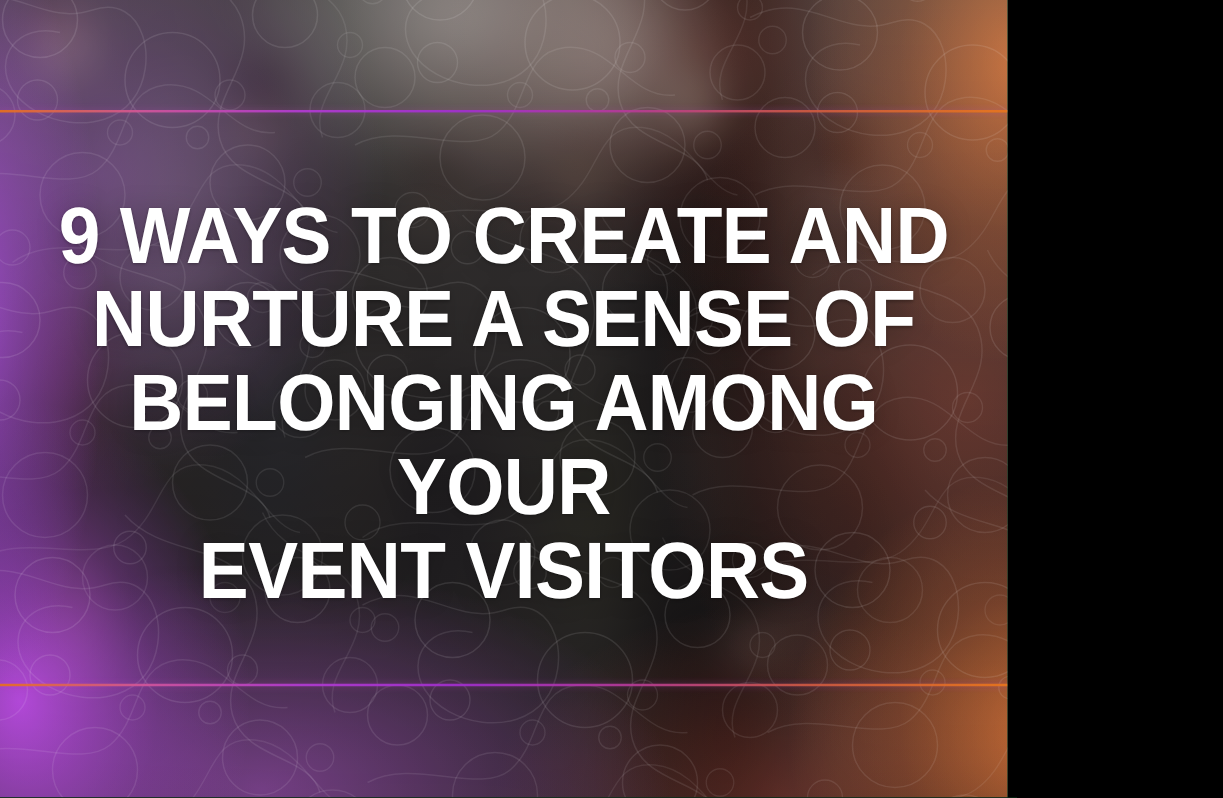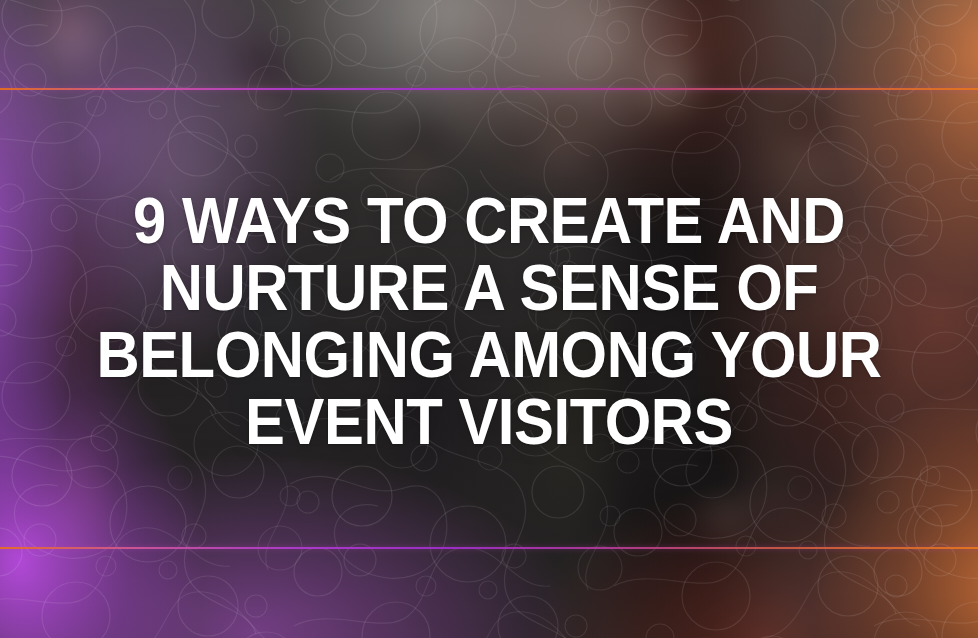--- a/index.html
+++ b/index.html
@@ -8,21 +8,21 @@
     padding: 0;
     background: #000;
   }
   body {
     font-family: "Liberation Sans", sans-serif;
   }
 
   
   .hero {
     position: relative;
-    width: 978px;
+    width: 806px;
     height: 638px;
     overflow: hidden;
     background: #15803d;
     isolation: isolate;
   }
 
   
   .photo-layer {
     position: absolute;
     inset: -60px;

